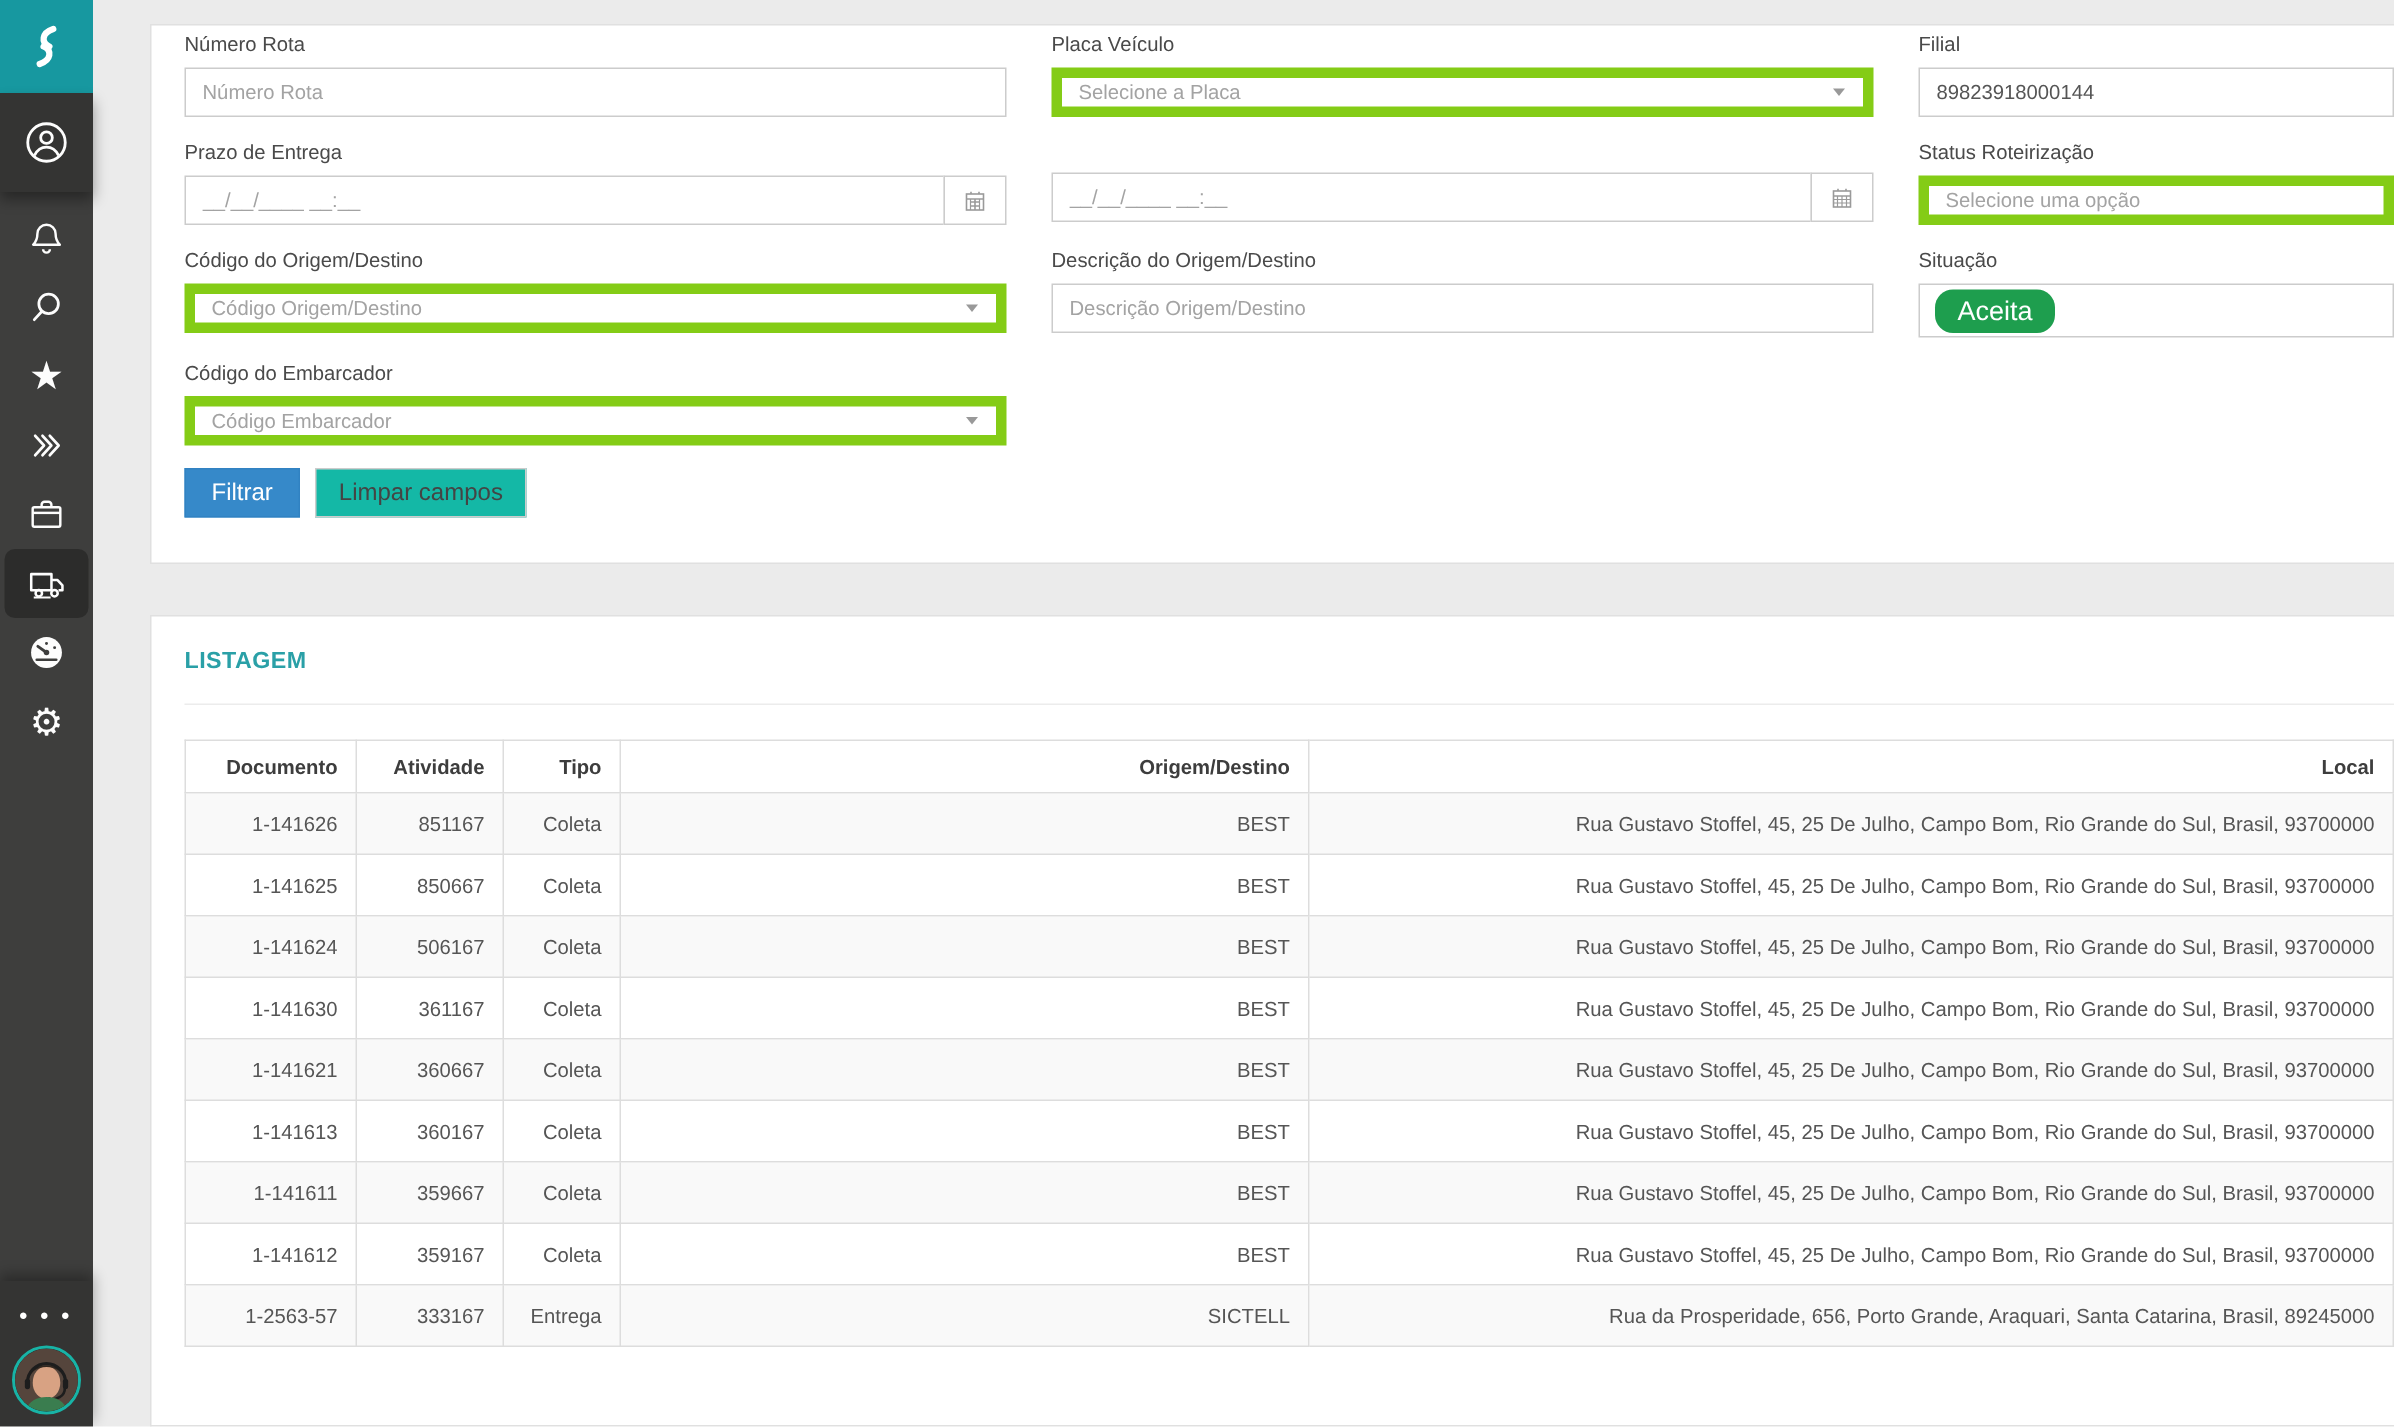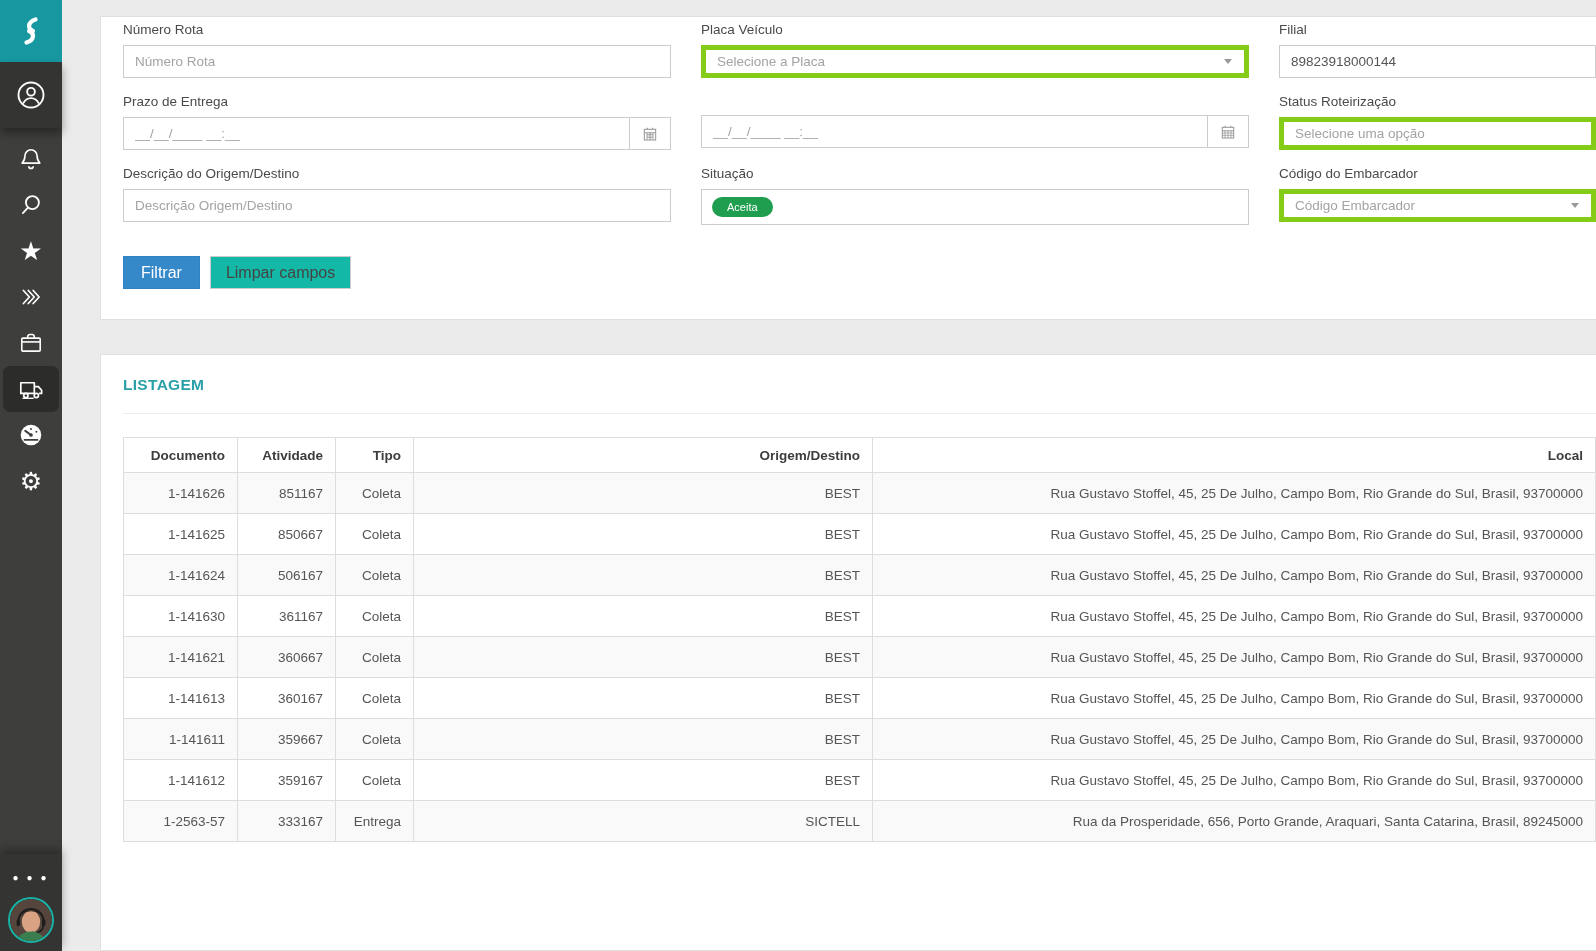--- a/index.html
+++ b/index.html
@@ -58,21 +58,21 @@
   .label-spacer { display:block; height:21px; }
 
   .text-input {
     width:100%; height:33px; border:1px solid #ccc; background:#fff;
     padding:0 11px; font-size:13.5px; color:#555;
     font-family:"Liberation Sans", sans-serif; outline:none; border-radius:0;
   }
   .text-input::placeholder { color:#a3a3a3; opacity:1; }
 
   .select-box {
-    width:100%; height:33px; border:5px solid #84cc16; background:#fff;
+    width:100%; height:33px; border:7px solid #84cc16; background:#fff;
     display:flex; align-items:center; justify-content:space-between;
     padding:0 12px 0 11px; color:#a3a3a3; cursor:pointer;
   }
   .caret {
     width:0; height:0; border-left:4.5px solid transparent; border-right:4.5px solid transparent;
     border-top:5px solid #999;
   }
 
   .date-group { display:flex; }
   .date-group .text-input { flex:1; }
@@ -80,21 +80,21 @@
     width:42px; height:33px; margin-left:-1px; border:1px solid #ccc; background:#fff;
     display:flex; align-items:center; justify-content:center; cursor:pointer;
   }
 
   .situacao-box {
     width:100%; height:36px; border:1px solid #ccc; background:#fff;
     display:flex; align-items:center; padding:0 10px;
   }
   .badge {
     display:inline-block; padding:4px 15px; border-radius:12px;
-    color:#fff; font-size:11px;
+    color:#fff; font-size:18px;
   }
 
   .buttons-row { margin-top:15px; display:flex; }
   .btn { height:33px; font-size:16px; cursor:pointer; font-family:"Liberation Sans", sans-serif; }
   .btn-primary { background:#3689c9; border:1px solid #3182c2; color:#fff; padding:0 17px; }
   .btn-default { background:#14b8a6; border:1px solid #ccc; color:#444; padding:0 15px; margin-left:10px; }
 
   .listing-title { font-weight:bold; font-size:15.5px; letter-spacing:.3px; }
   .listing-divider { border-bottom:1px solid #ececec; margin:19px 0 23px; }
 
@@ -274,20 +274,27 @@
           </div>
         </div>
       </div>
       <div>
         <label class="field-label">Status Roteirização</label>
         <div class="select-box">
           <span>Selecione uma opção</span>
         </div>
       </div>
 
+      <div>
+        <label class="field-label">Código do Origem/Destino</label>
+        <div class="select-box">
+          <span>Código Origem/Destino</span>
+          <span class="caret"></span>
+        </div>
+      </div>
       <div>
         <label class="field-label">Descrição do Origem/Destino</label>
         <input class="text-input" type="text" placeholder="Descrição Origem/Destino" style="">
       </div>
       <div>
         <label class="field-label">Situação</label>
         <div class="situacao-box">
           <span class="badge" style="background:#1e9e4e;">Aceita</span>
         </div>
       </div>

